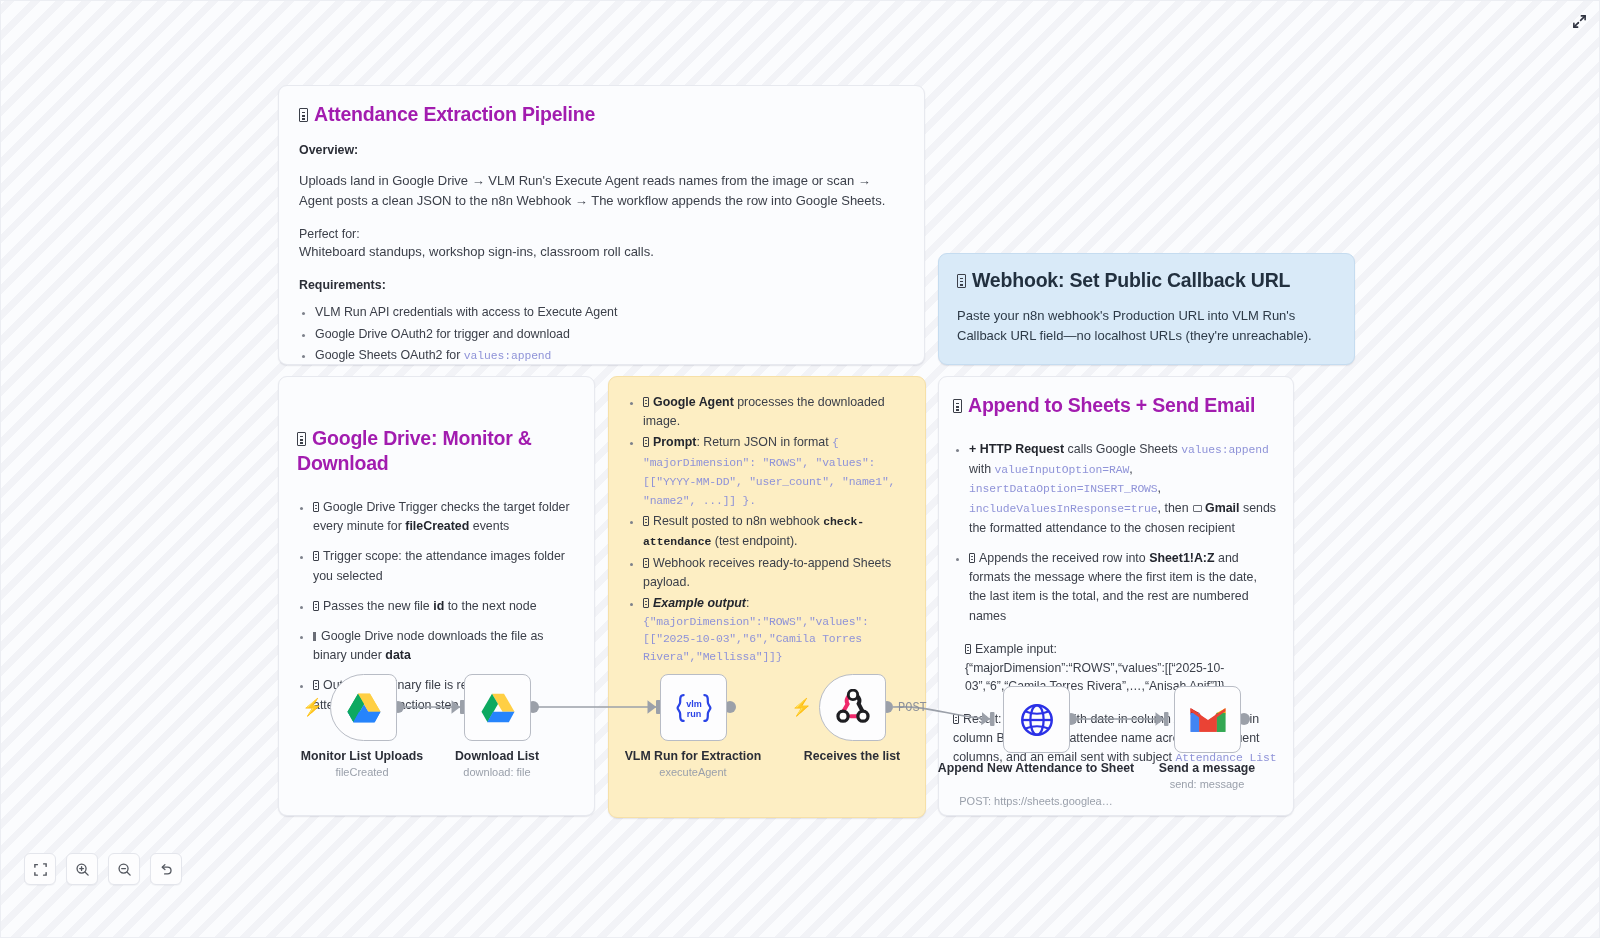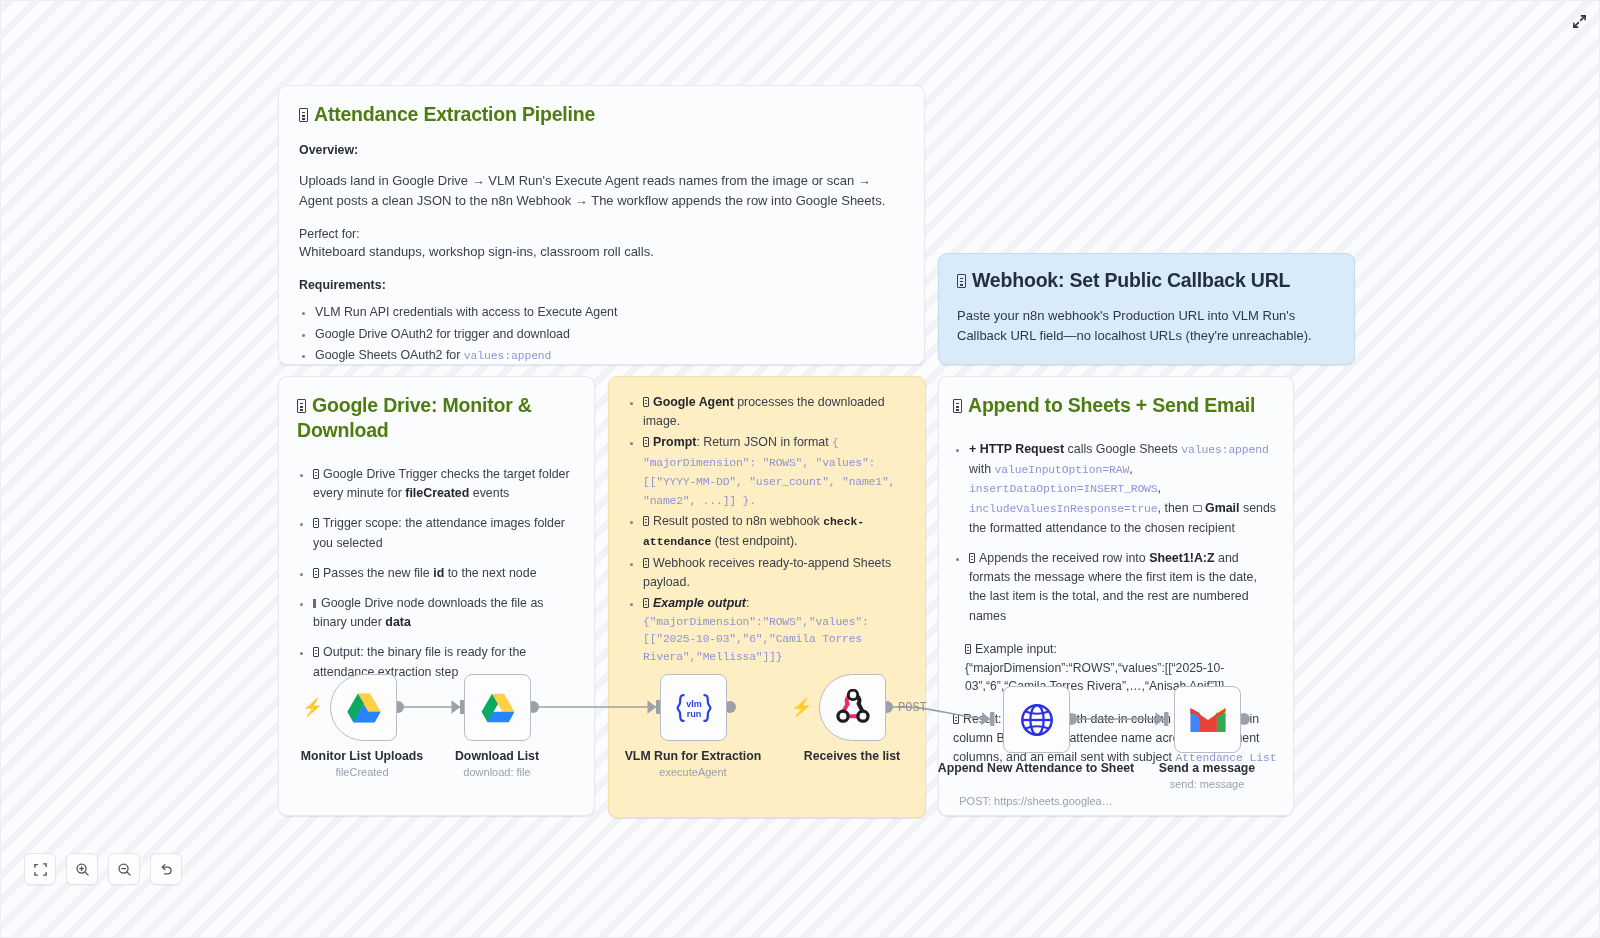--- a/index.html
+++ b/index.html
@@ -46,21 +46,21 @@
   }
   .note.white  { background: #fbfcfe; border: 1px solid #e7e9ef; }
   .note.blue   { background: #d9eaf8; border: 1px solid #c5dcf0; }
   .note.yellow { background: #fdeec3; border: 1px solid #f6e0a8; }
 
   .note-inner { padding: 18px 20px 14px 20px; }
 
   .note-title {
     font-size: 19.5px;
     font-weight: bold;
-    color: #4d7c0f;
+    color: #a21caf;
     letter-spacing: -0.2px;
     line-height: 1.28;
     margin: 0 0 18px 0;
   }
   .note .blue-title { color: #22303f; }
 
   .tofu {
     display: inline-block;
     vertical-align: -1px;
     width: 9px; height: 14px;
@@ -277,21 +277,21 @@
     <div class="note-inner" style="padding:14px 18px;">
       <div class="note-title blue-title" style="margin-bottom:13px;">
         <span class="tofu"></span><span>Webhook: Set Public Callback URL</span>
       </div>
       <div class="para" style="margin:0;">Paste your n8n webhook's Production URL into VLM Run's Callback URL field—no localhost URLs (they're unreachable).</div>
     </div>
   </div>
 
   <div class="note white" style="left:277px; top:375px; width:317px; height:440px;">
     <div class="note-inner" style="padding:16px 18px;">
-      <div class="note-title" style="margin-bottom:22px;">
+      <div class="note-title" style="margin-bottom:22px;margin-top:33px;">
         <span class="tofu"></span><span>Google Drive: Monitor &amp; Download</span>
       </div>
       <ul class="bullets spaced">
         <li><span class="tofu sm"></span><span>Google Drive Trigger checks the target folder every minute for </span><b>fileCreated</b><span> events</span></li>
         <li><span class="tofu sm"></span><span>Trigger scope: the attendance images folder you selected</span></li>
         <li><span class="tofu sm"></span><span>Passes the new file </span><b>id</b><span> to the next node</span></li>
         <li><span class="tofu tiny"></span><span>Google Drive node downloads the file as binary under </span><b>data</b></li>
         <li><span class="tofu sm"></span><span>Output: the binary file is ready for the attendance extraction step</span></li>
       </ul>
     </div>

